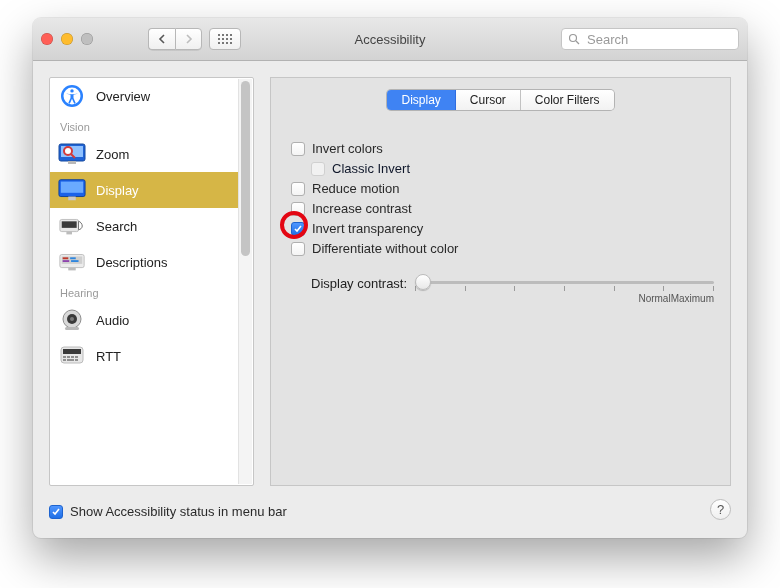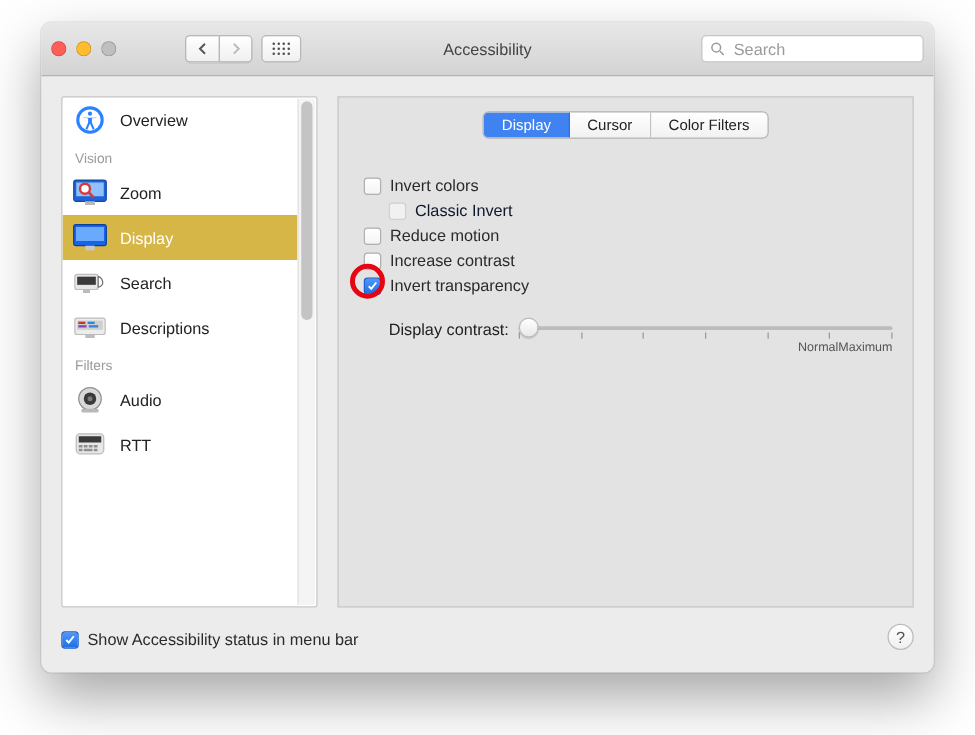--- a/index.html
+++ b/index.html
@@ -368,21 +368,21 @@
                     <rect x="5" y="6" width="6" height="2" fill="#c0392b"></rect>
                     <rect x="13" y="6" width="6" height="2" fill="#2e86de"></rect>
                     <rect x="5" y="9" width="7" height="2" fill="#8e44ad"></rect>
                     <rect x="14" y="9" width="8" height="2" fill="#2e86de"></rect>
                     <rect x="11" y="17" width="8" height="3" fill="#bcbcbc"></rect>
                   </svg>
               </div>
               <span class="label">Descriptions</span>
             </div>
 
-            <div class="sb-section">Filters</div>
+            <div class="sb-section">Hearing</div>
 
             <div class="sb-item">
               <div class="iconbox">
                 <svg width="24" height="24" viewBox="0 0 24 24">
                     <ellipse cx="12" cy="11" rx="9" ry="9" fill="#d9d9d9" stroke="#8f8f8f"></ellipse>
                     <ellipse cx="12" cy="11" rx="5" ry="5" fill="#3a3a3a"></ellipse>
                     <ellipse cx="12" cy="11" rx="2" ry="2" fill="#7a7a7a"></ellipse>
                     <rect x="5" y="19" width="14" height="3" rx="1.5" fill="#b9b9b9"></rect>
                   </svg>
               </div>
@@ -447,20 +447,24 @@
           <div class="option" style="position:relative">
             <span class="checkbox checked">
                 <svg width="10" height="10" viewBox="0 0 10 10">
                   <path d="M2 5l2 2 4-5" stroke="#fff" stroke-width="1.6" fill="none"></path>
                 </svg>
               </span>
             <span class="opt-label">Invert transparency</span>
             <div class="ring" style="left:-11px; top:-5px;"></div>
           </div>
 
+          <div class="option">
+            <span class="checkbox"></span>
+            <span class="opt-label">Differentiate without color</span>
+          </div>
 
           <div class="contrast-row">
             <span class="lbl">Display contrast:</span>
             <div class="slider">
               <div class="track"></div>
               <div class="ticks">
                 <span></span>
                   <span></span>
                   <span></span>
                   <span></span>

